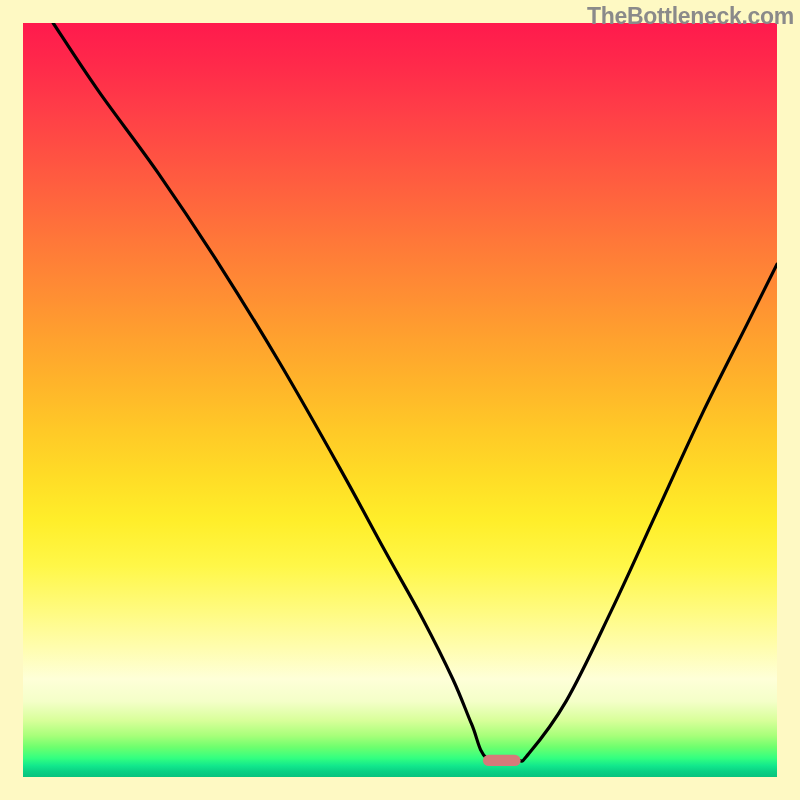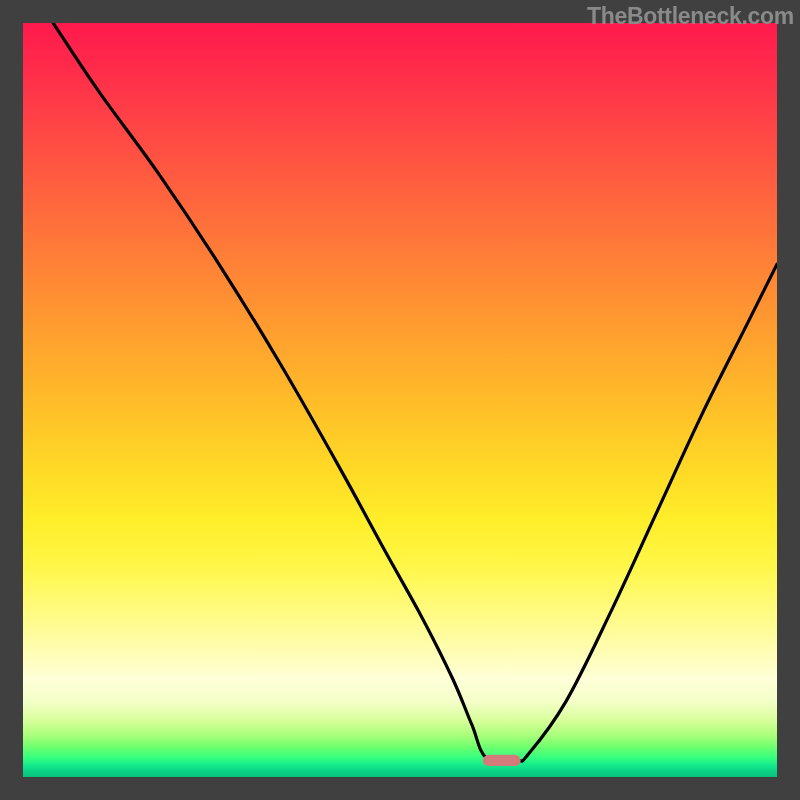--- a/index.html
+++ b/index.html
@@ -8,21 +8,21 @@
     width: 800px;
     height: 800px;
     overflow: hidden;
     background: #000;
     font-family: Arial, Helvetica, sans-serif;
   }
   .frame {
     position: relative;
     width: 800px;
     height: 800px;
-    background: #404040;
+    background: #fef9c3;
   }
   .plot-area {
     position: absolute;
     left: 23px;
     top: 23px;
     width: 754px;
     height: 754px;
     overflow: hidden;
   }
   .gradient-bg {

